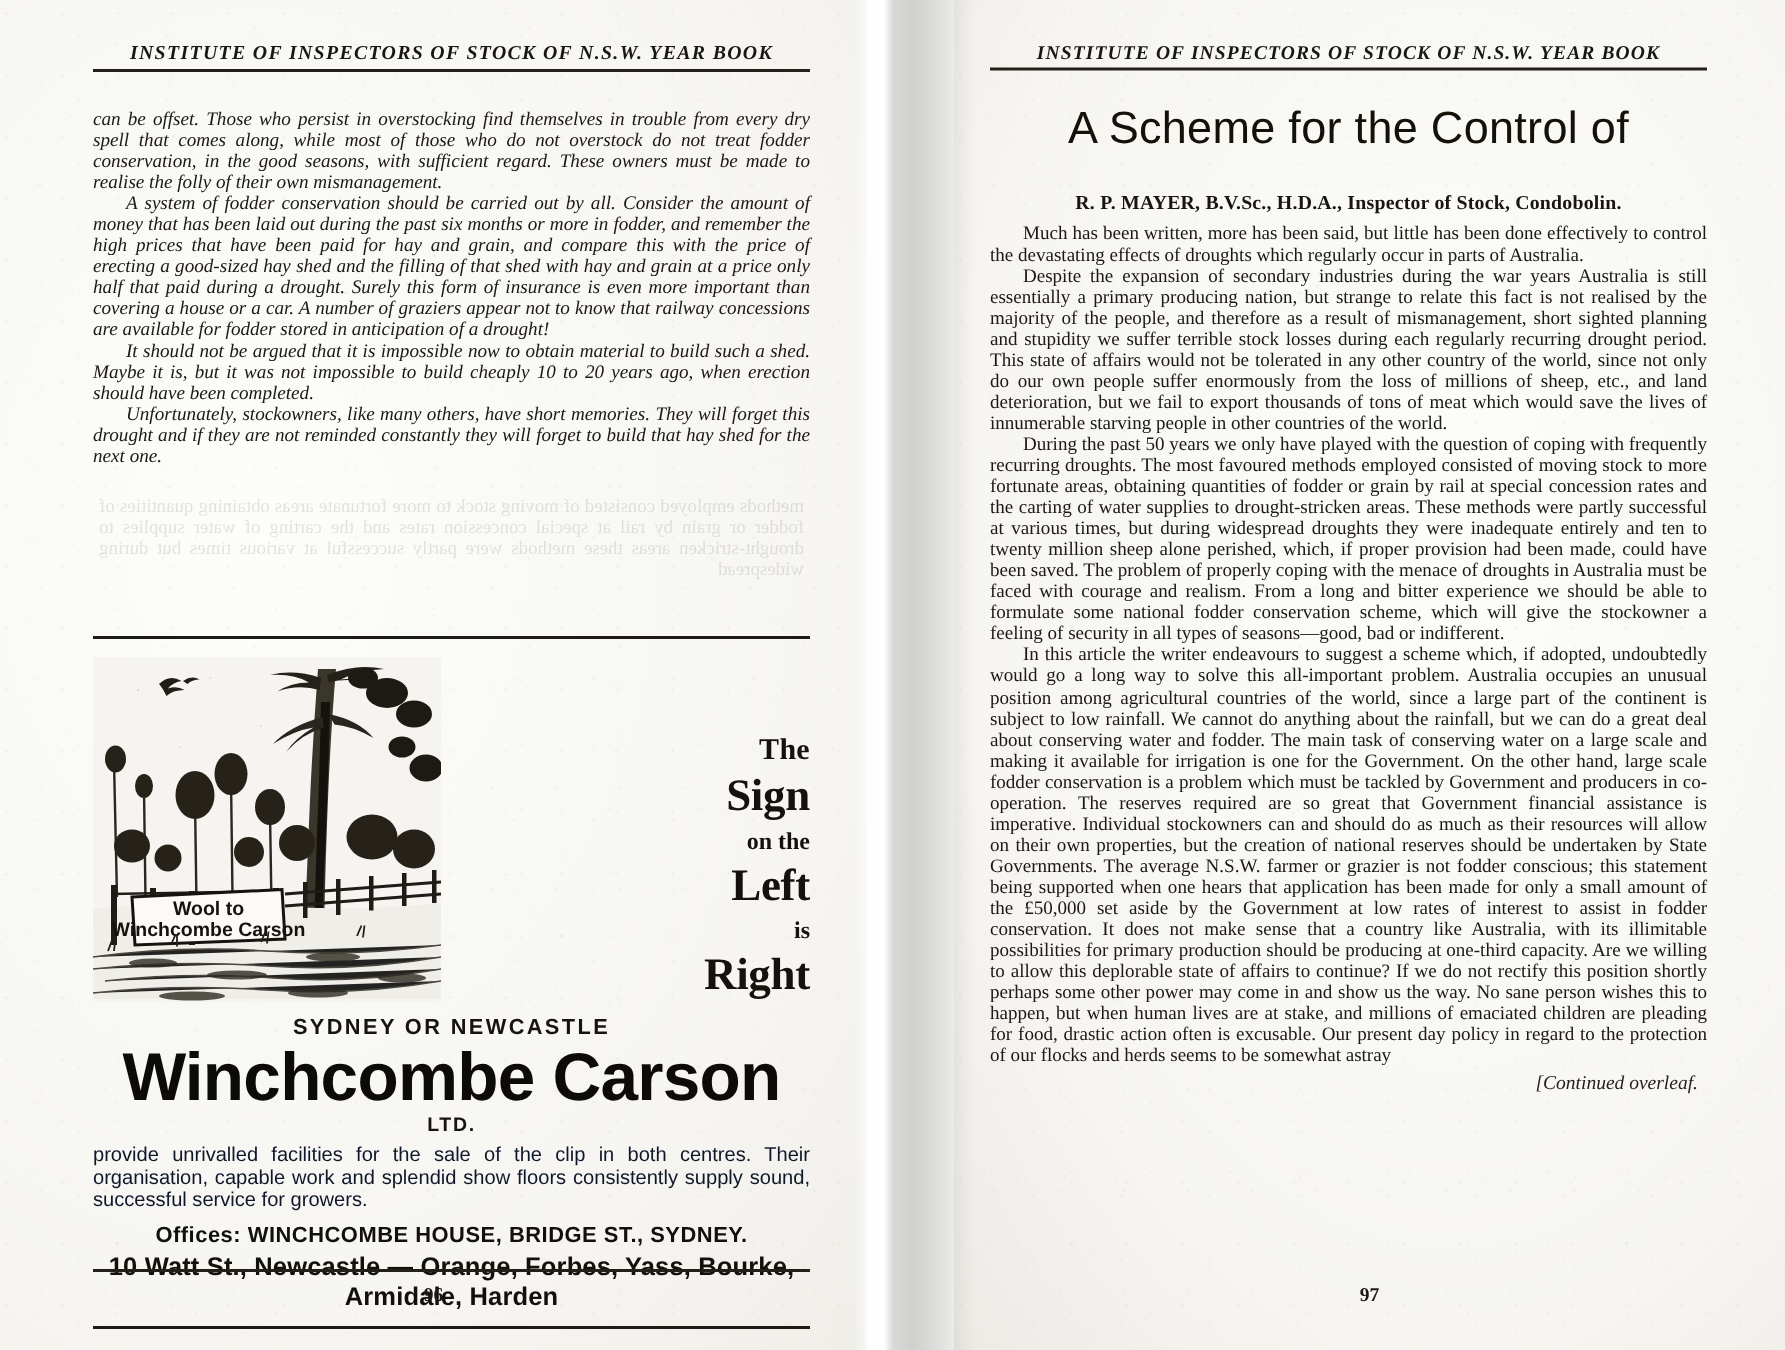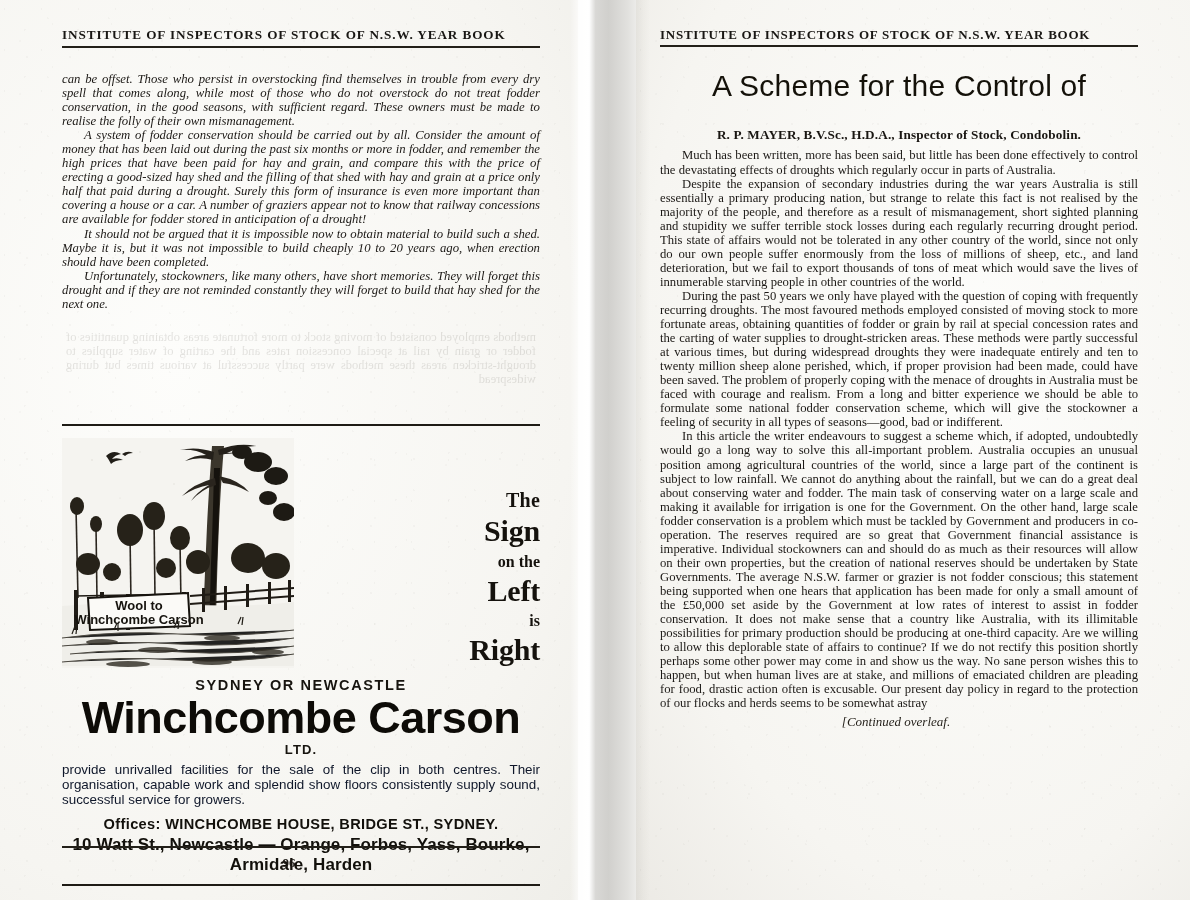--- a/index.html
+++ b/index.html
@@ -49,22 +49,23 @@
   #page-left{left:0;width:578px;}
   #page-right{left:636px;width:554px;}
   .content{position:absolute;}
   #content-left{left:62px;top:28px;width:478px;}
   #content-right{left:24px;top:28px;width:478px;}
 
   
   .runhead{
     font-family:"Liberation Serif", serif;
     font-weight:bold;font-size:13.2px;letter-spacing:.9px;
-    color:#191714;white-space:nowrap;
+    color:#191714;text-align:center;white-space:nowrap;
     line-height:1.1;
+    font-style:italic;
   }
   #content-right .runhead{font-size:13px;letter-spacing:.75px;}
   .rule-head{height:0;border-top:2.2px solid #232019;margin-top:3px;}
   .rule-head.thin{border-top-width:2px;}
 
   
   .body{
     font-family:"Liberation Serif", serif;
     font-size:12.75px;
     line-height:14.1px;
@@ -114,21 +115,21 @@
     letter-spacing:.1px;text-align:center;color:#12100b;margin-top:3px;}
 
   
   .art-title{font-family:"Liberation Sans", sans-serif;font-weight:400;
     font-size:30px;line-height:1.24;text-align:center;color:#141109;
     letter-spacing:.2px;margin-top:20px;}
   .art-byline{font-family:"Liberation Serif", serif;font-weight:bold;
     font-size:13.2px;text-align:center;color:#191612;letter-spacing:.15px;margin-top:23px;margin-bottom:5px;}
 
   .continued{font-family:"Liberation Serif", serif;font-style:italic;
-    font-size:13px;color:#221e18;text-align:center;margin-top:4px;padding-right:6px;}
+    font-size:13px;color:#221e18;text-align:right;margin-top:4px;padding-right:6px;}
 
   
   .folio{position:absolute;font-family:"Liberation Serif", serif;font-weight:bold;
     font-size:13px;color:#1c1915;text-align:center;}
   #folio-left{left:0;right:0;top:855px;}
   #folio-right{left:0;right:0;top:855px;}
   #folio-left-rule{position:absolute;left:62px;top:846px;width:478px;height:0;
     border-top:2.2px solid #221f18;}
 
   
@@ -321,15 +322,16 @@
       <div class="body">
         <p class="ind">Much has been written, more has been said, but little has been done effectively to control the devastating effects of droughts which regularly occur in parts of Australia.</p>
         <p class="ind">Despite the expansion of secondary industries during the war years Australia is still essentially a primary producing nation, but strange to relate this fact is not realised by the majority of the people, and therefore as a result of mismanagement, short sighted planning and stupidity we suffer terrible stock losses during each regularly recurring drought period. This state of affairs would not be tolerated in any other country of the world, since not only do our own people suffer enormously from the loss of millions of sheep, etc., and land deterioration, but we fail to export thousands of tons of meat which would save the lives of innumerable starving people in other countries of the world.</p>
         <p class="ind">During the past 50 years we only have played with the question of coping with frequently recurring droughts.  The most favoured methods employed consisted of moving stock to more fortunate areas, obtaining quantities of fodder or grain by rail at special concession rates and the carting of water supplies to drought-stricken areas. These methods were partly successful at various times, but during widespread droughts they were inadequate entirely and ten to twenty million sheep alone perished, which, if proper provision had been made, could have been saved.  The problem of properly coping with the menace of droughts in Australia must be faced with courage and realism.  From a long and bitter experience we should be able to formulate some national fodder conservation scheme, which will give the stockowner a feeling of security in all types of seasons—good, bad or indifferent.</p>
         <p class="ind">In this article the writer endeavours to suggest a scheme which, if adopted, undoubtedly would go a long way to solve this all-important problem.  Australia occupies an unusual position among agricultural countries of the world, since a large part of the continent is subject to low rainfall.  We cannot do anything about the rainfall, but we can do a great deal about conserving water and fodder.  The main task of conserving water on a large scale and making it available for irrigation is one for the Government.  On the other hand, large scale fodder conservation is a problem which must be tackled by Government and producers in co-operation.  The reserves required are so great that Government financial assistance is imperative.  Individual stockowners can and should do as much as their resources will allow on their own properties, but the creation of national reserves should be undertaken by State Governments.  The average N.S.W. farmer or grazier is not fodder conscious; this statement being supported when one hears that application has been made for only a small amount of the £50,000 set aside by the Government at low rates of interest to assist in fodder conservation.  It does not make sense that a country like Australia, with its illimitable possibilities for primary production should be producing at one-third capacity.  Are we willing to allow this deplorable state of affairs to continue?  If we do not rectify this position shortly perhaps some other power may come in and show us the way.  No sane person wishes this to happen, but when human lives are at stake, and millions of emaciated children are pleading for food, drastic action often is excusable.  Our present day policy in regard to the protection of our flocks and herds seems to be somewhat astray</p>
       </div>
 
       <div class="continued">[Continued overleaf.</div>
     </div>
 
+    <div class="folio" id="folio-right">97</div>
   </div>
 
 </div>
 
 </body></html>

